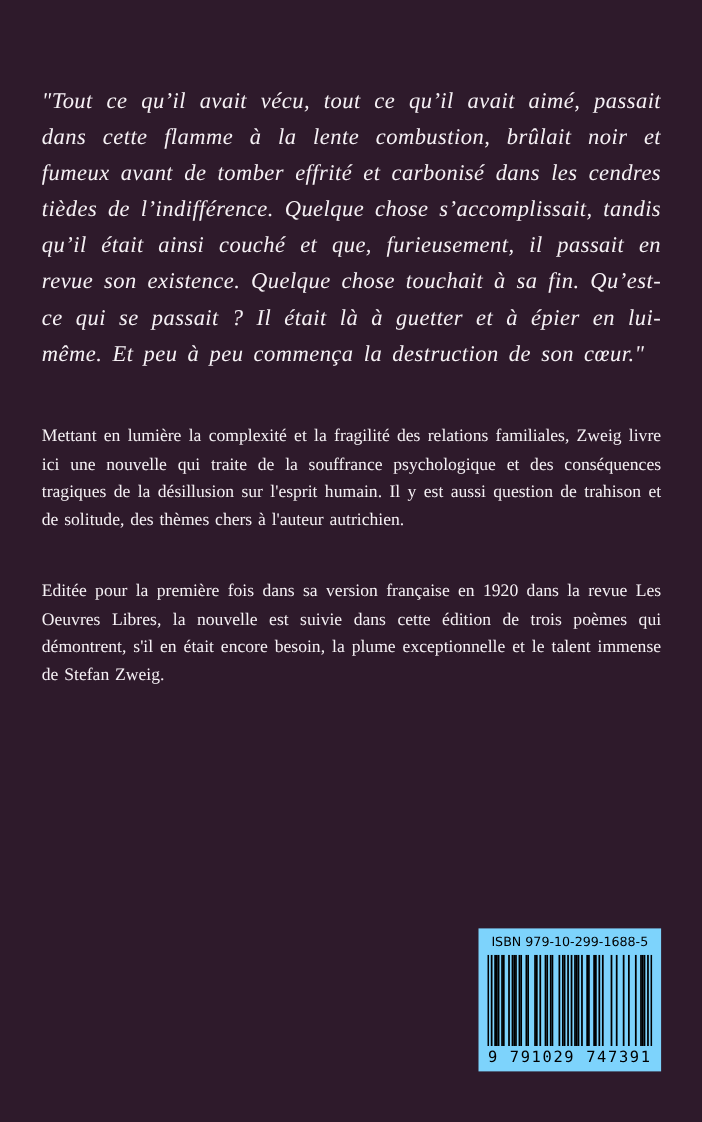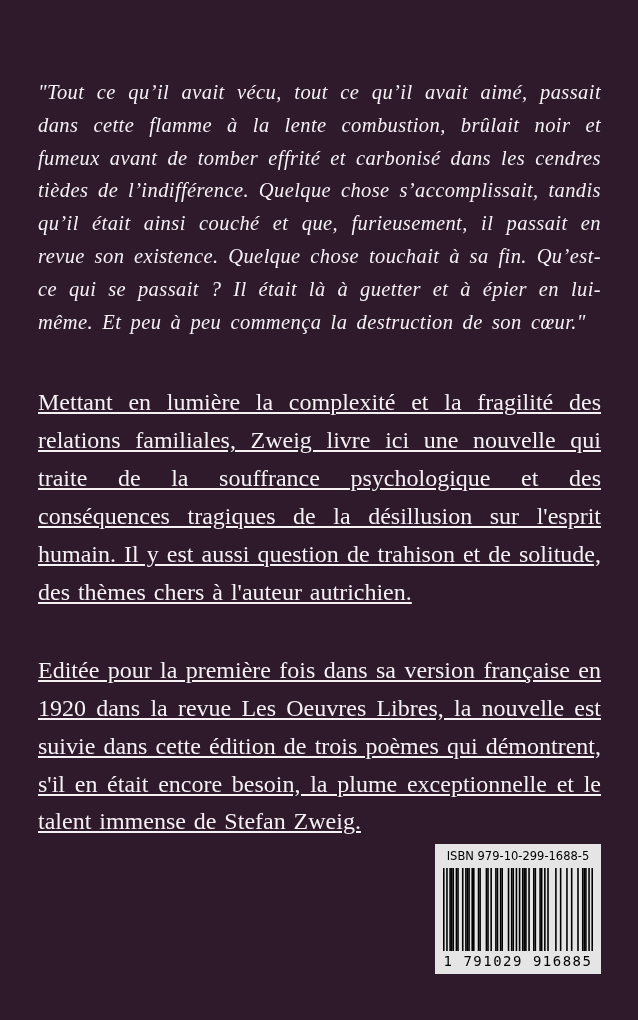--- a/index.html
+++ b/index.html
@@ -28,34 +28,33 @@
     .quote {
       font-style: italic;
       font-size: 20.5px;
       line-height: 1.6;
       text-align: justify;
       word-spacing: 0.18em;
       letter-spacing: 0.02em;
       margin: 0 0 46px 0;
     }
     .para {
-      font-size: 24px;
+      font-size: 16px;
       line-height: 1.58;
       text-align: justify;
       word-spacing: 0.08em;
       margin: 0 0 40px 0;
-      text-decoration: underline;
     }
     .barcode-box {
       position: absolute;
       right: 37px;
       bottom: 46px;
       width: 166px;
       height: 130px;
-      background: #e5e5e5;
+      background: #7dd3fc;
       box-sizing: border-box;
       padding: 6px 8px 5px 8px;
       display: flex;
       flex-direction: column;
       align-items: center;
     }
     .isbn-label {
       font-family: "DejaVu Sans", sans-serif;
       font-size: 11.5px;
       color: #000000;
@@ -132,16 +131,16 @@
         <rect x="74" y="0" width="1" height="60" fill="#000"></rect>
         <rect x="78" y="0" width="1" height="60" fill="#000"></rect>
         <rect x="81" y="0" width="1" height="60" fill="#000"></rect>
         <rect x="85" y="0" width="1" height="60" fill="#000"></rect>
         <rect x="88" y="0" width="1" height="60" fill="#000"></rect>
         <rect x="89" y="0" width="1" height="60" fill="#000"></rect>
         <rect x="90" y="0" width="1" height="60" fill="#000"></rect>
         <rect x="92" y="0" width="1" height="60" fill="#000"></rect>
         <rect x="94" y="0" width="1" height="60" fill="#000"></rect>
       </svg>
-    <div class="digits">1 791029 916885</div>
+    <div class="digits">9 791029 747391</div>
   </div>
 
 </div>
 
 </body></html>

